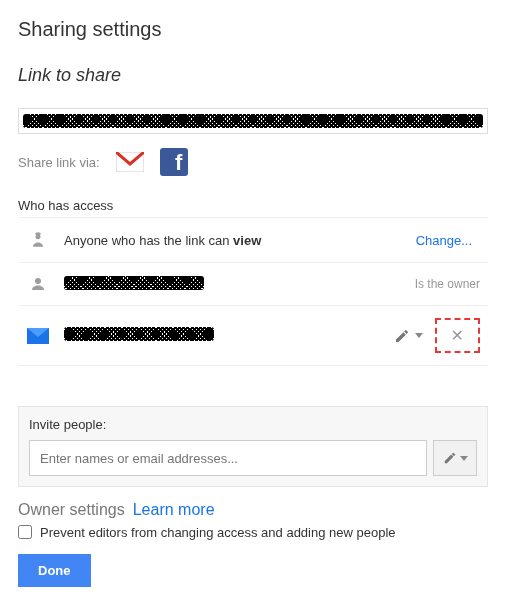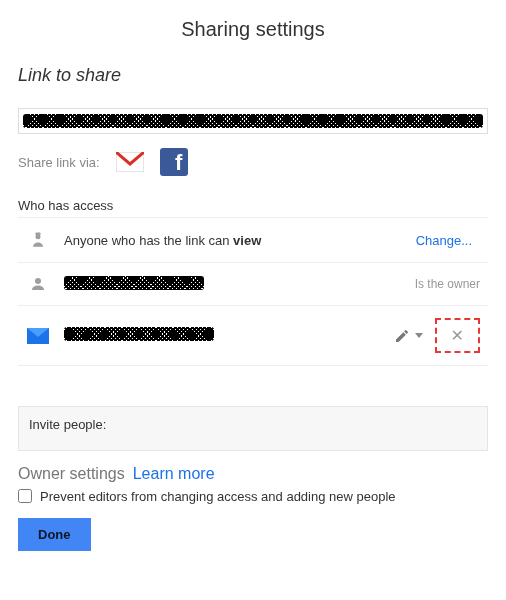--- a/index.html
+++ b/index.html
@@ -1,17 +1,17 @@
 <!DOCTYPE html>
 <html><head>
 <meta charset="utf-8">
 <style>
   * { box-sizing: border-box; margin: 0; padding: 0; }
   body { font-family: Arial, sans-serif; font-size: 13px; color: #333; background: #fff; width: 506px; height: 600px; padding: 18px; }
-  .title { font-size: 20px; color: #333; font-weight: normal; margin-bottom: 24px; text-align: center; }
+  .title { font-size: 20px; color: #333; font-weight: normal; margin-bottom: 24px; }
   .label { font-size: 18px; color: #333; margin-bottom: 22px; font-style: italic; }
   .link-box { border: 1px solid #ddd; height: 26px; display:flex; align-items:center; padding:0 4px; overflow:hidden; }
   .scribble { display:inline-block; height:14px; background:repeating-linear-gradient(45deg,#000 0 2px,transparent 2px 3px),repeating-linear-gradient(-45deg,#000 0 2px,transparent 2px 3px); border-radius:3px; }
   .via-row { display:flex; align-items:center; gap:16px; margin-top:14px; margin-bottom:22px; }
   .via-label { color:#888; font-size:13px; }
   .gmail-icon, .fb-icon { width:28px; height:28px; display:flex; align-items:center; justify-content:center; }
   .section-head { font-size:13px; color:#333; margin-bottom:4px; }
   .divider { border:none; border-top:1px solid #eee; }
   .access-row { display:flex; align-items:center; padding:12px 8px; border-bottom:1px solid #eee; }
   .access-row .ic { width:24px; display:flex; justify-content:center; margin-right:14px; }
@@ -23,21 +23,21 @@
   .x-btn { color:#999; font-size:16px; cursor:pointer; }
   .invite { background:#f7f7f7; border:1px solid #e5e5e5; padding:10px; margin-top:40px; }
   .invite-label { font-size:13px; margin-bottom:8px; }
   .invite-row { display:flex; gap:6px; }
   .invite-input { flex:1; height:36px; border:1px solid #ccc; padding:0 10px; font-size:13px; color:#999; }
   .invite-perm { width:44px; height:36px; background:#f1f1f1; border:1px solid #ccc; display:flex; align-items:center; justify-content:center; gap:3px; cursor:pointer; }
   .owner-row { display:flex; align-items:center; gap:8px; margin-top:14px; font-size:16px; color:#777; }
   .learn-link { color:#1a73e8; cursor:pointer; }
   .checkbox-row { display:flex; align-items:flex-start; gap:8px; margin-top:6px; font-size:13px; color:#333; }
   input[type=checkbox] { width:14px; height:14px; }
-  .done-btn { margin-top:14px; background:#4285f4; color:#0f172a; border:none; padding:9px 20px; font-size:13px; font-weight:bold; cursor:pointer; }
+  .done-btn { margin-top:14px; background:#4285f4; color:#ffffff; border:none; padding:9px 20px; font-size:13px; font-weight:bold; cursor:pointer; }
   .caret-down { width:0;height:0;border-left:4px solid transparent;border-right:4px solid transparent;border-top:5px solid #888; }
   .envelope-blue { width:22px; height:16px; background:#1a73e8; position:relative; }
   .envelope-blue::before { content:""; position:absolute; top:0; left:0; border-left:11px solid transparent; border-right:11px solid transparent; border-top:9px solid #4a9cff; }
 </style>
 </head>
 <body>
 
 
 
 <div class="title">Sharing settings</div>
@@ -104,20 +104,29 @@
       <span class="caret-down"></span>
     </span>
     <span class="dashed-box">
       <span class="x-btn">✕</span>
     </span>
   </span>
 </div>
 
 <div class="invite">
   <div class="invite-label">Invite people:</div>
+  <div class="invite-row">
+    <input class="invite-input" type="text" placeholder="Enter names or email addresses..." style="">
+    <div class="invite-perm">
+      <svg width="14" height="14" viewBox="0 0 24 24" fill="#777">
+          <path d="M3 17.25V21h3.75L17.81 9.94l-3.75-3.75L3 17.25zM20.71 7.04a1 1 0 0 0 0-1.41l-2.34-2.34a1 1 0 0 0-1.41 0l-1.83 1.83 3.75 3.75 1.83-1.83z"></path>
+        </svg>
+      <span class="caret-down"></span>
+    </div>
+  </div>
 </div>
 
 <div class="owner-row">
   <span>Owner settings</span>
   <span class="learn-link">Learn more</span>
 </div>
 <label class="checkbox-row">
   <input type="checkbox" style="">
   <span>Prevent editors from changing access and adding new people</span>
 </label>

